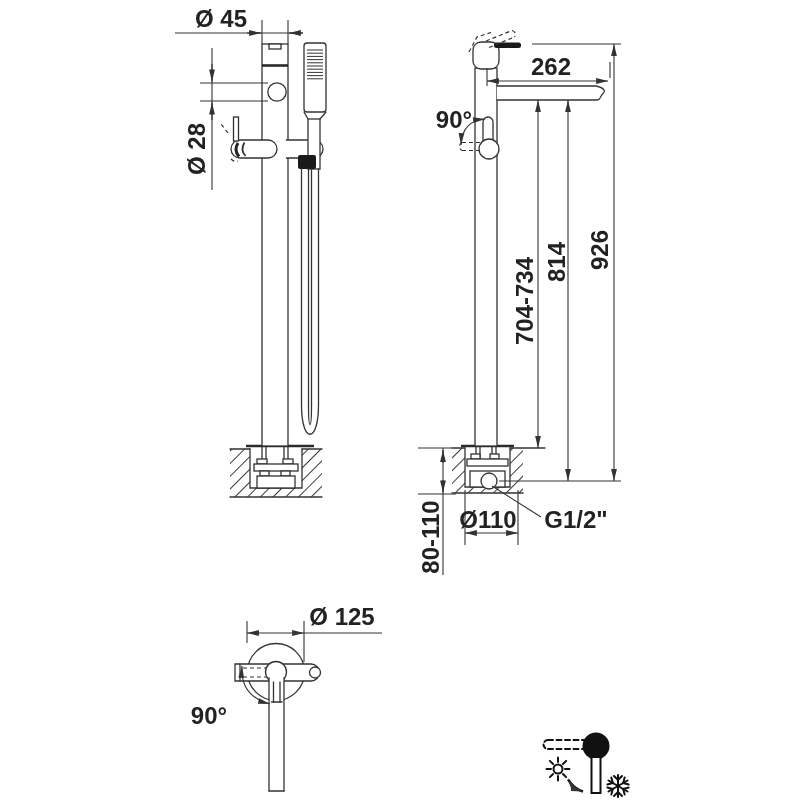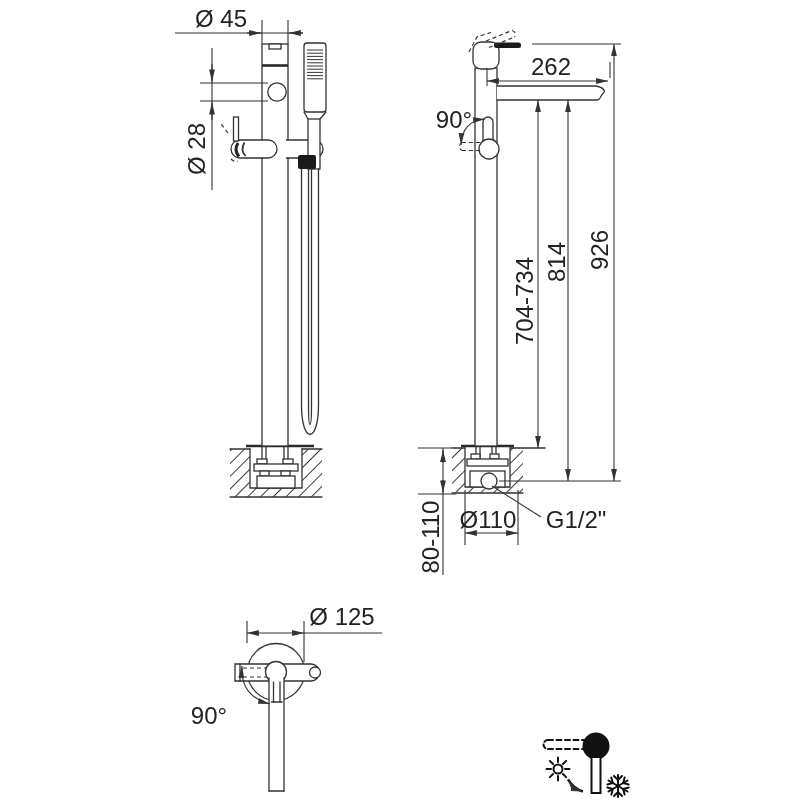--- a/index.html
+++ b/index.html
@@ -1,16 +1,16 @@
 <!DOCTYPE html>
 <html><head>
 <meta charset="utf-8">
 <style>
   html,body{margin:0;padding:0;background:#ffffff;}
-  .stage{width:800px;height:800px;background:#ffffff;position:relative;font-family:"Liberation Sans",sans-serif;}
+  .stage{width:800px;height:800px;background:#ffffff;position:relative;font-family:"Liberation Sans",sans-serif;font-weight:bold;}
   svg{display:block;}
   .ln{stroke:#333;stroke-width:1.3;fill:none;stroke-linecap:round;}
   .fw{stroke:#333;stroke-width:1.3;fill:#fff;}
   .thk{stroke:#2a2a2a;stroke-width:2.6;fill:none;stroke-linecap:butt;}
   .dim{stroke:#333;stroke-width:1.1;fill:none;}
   .dsh{stroke:#333;stroke-width:1.2;fill:none;stroke-dasharray:4 3;stroke-linecap:butt;}
   .dark{fill:#1a1a1a;stroke:none;}
   text.lbl{font-family:"Liberation Sans",sans-serif;font-size:24px;fill:#222;}
   .icn{stroke:#111;stroke-width:2;fill:none;stroke-linecap:round;}
 </style>

